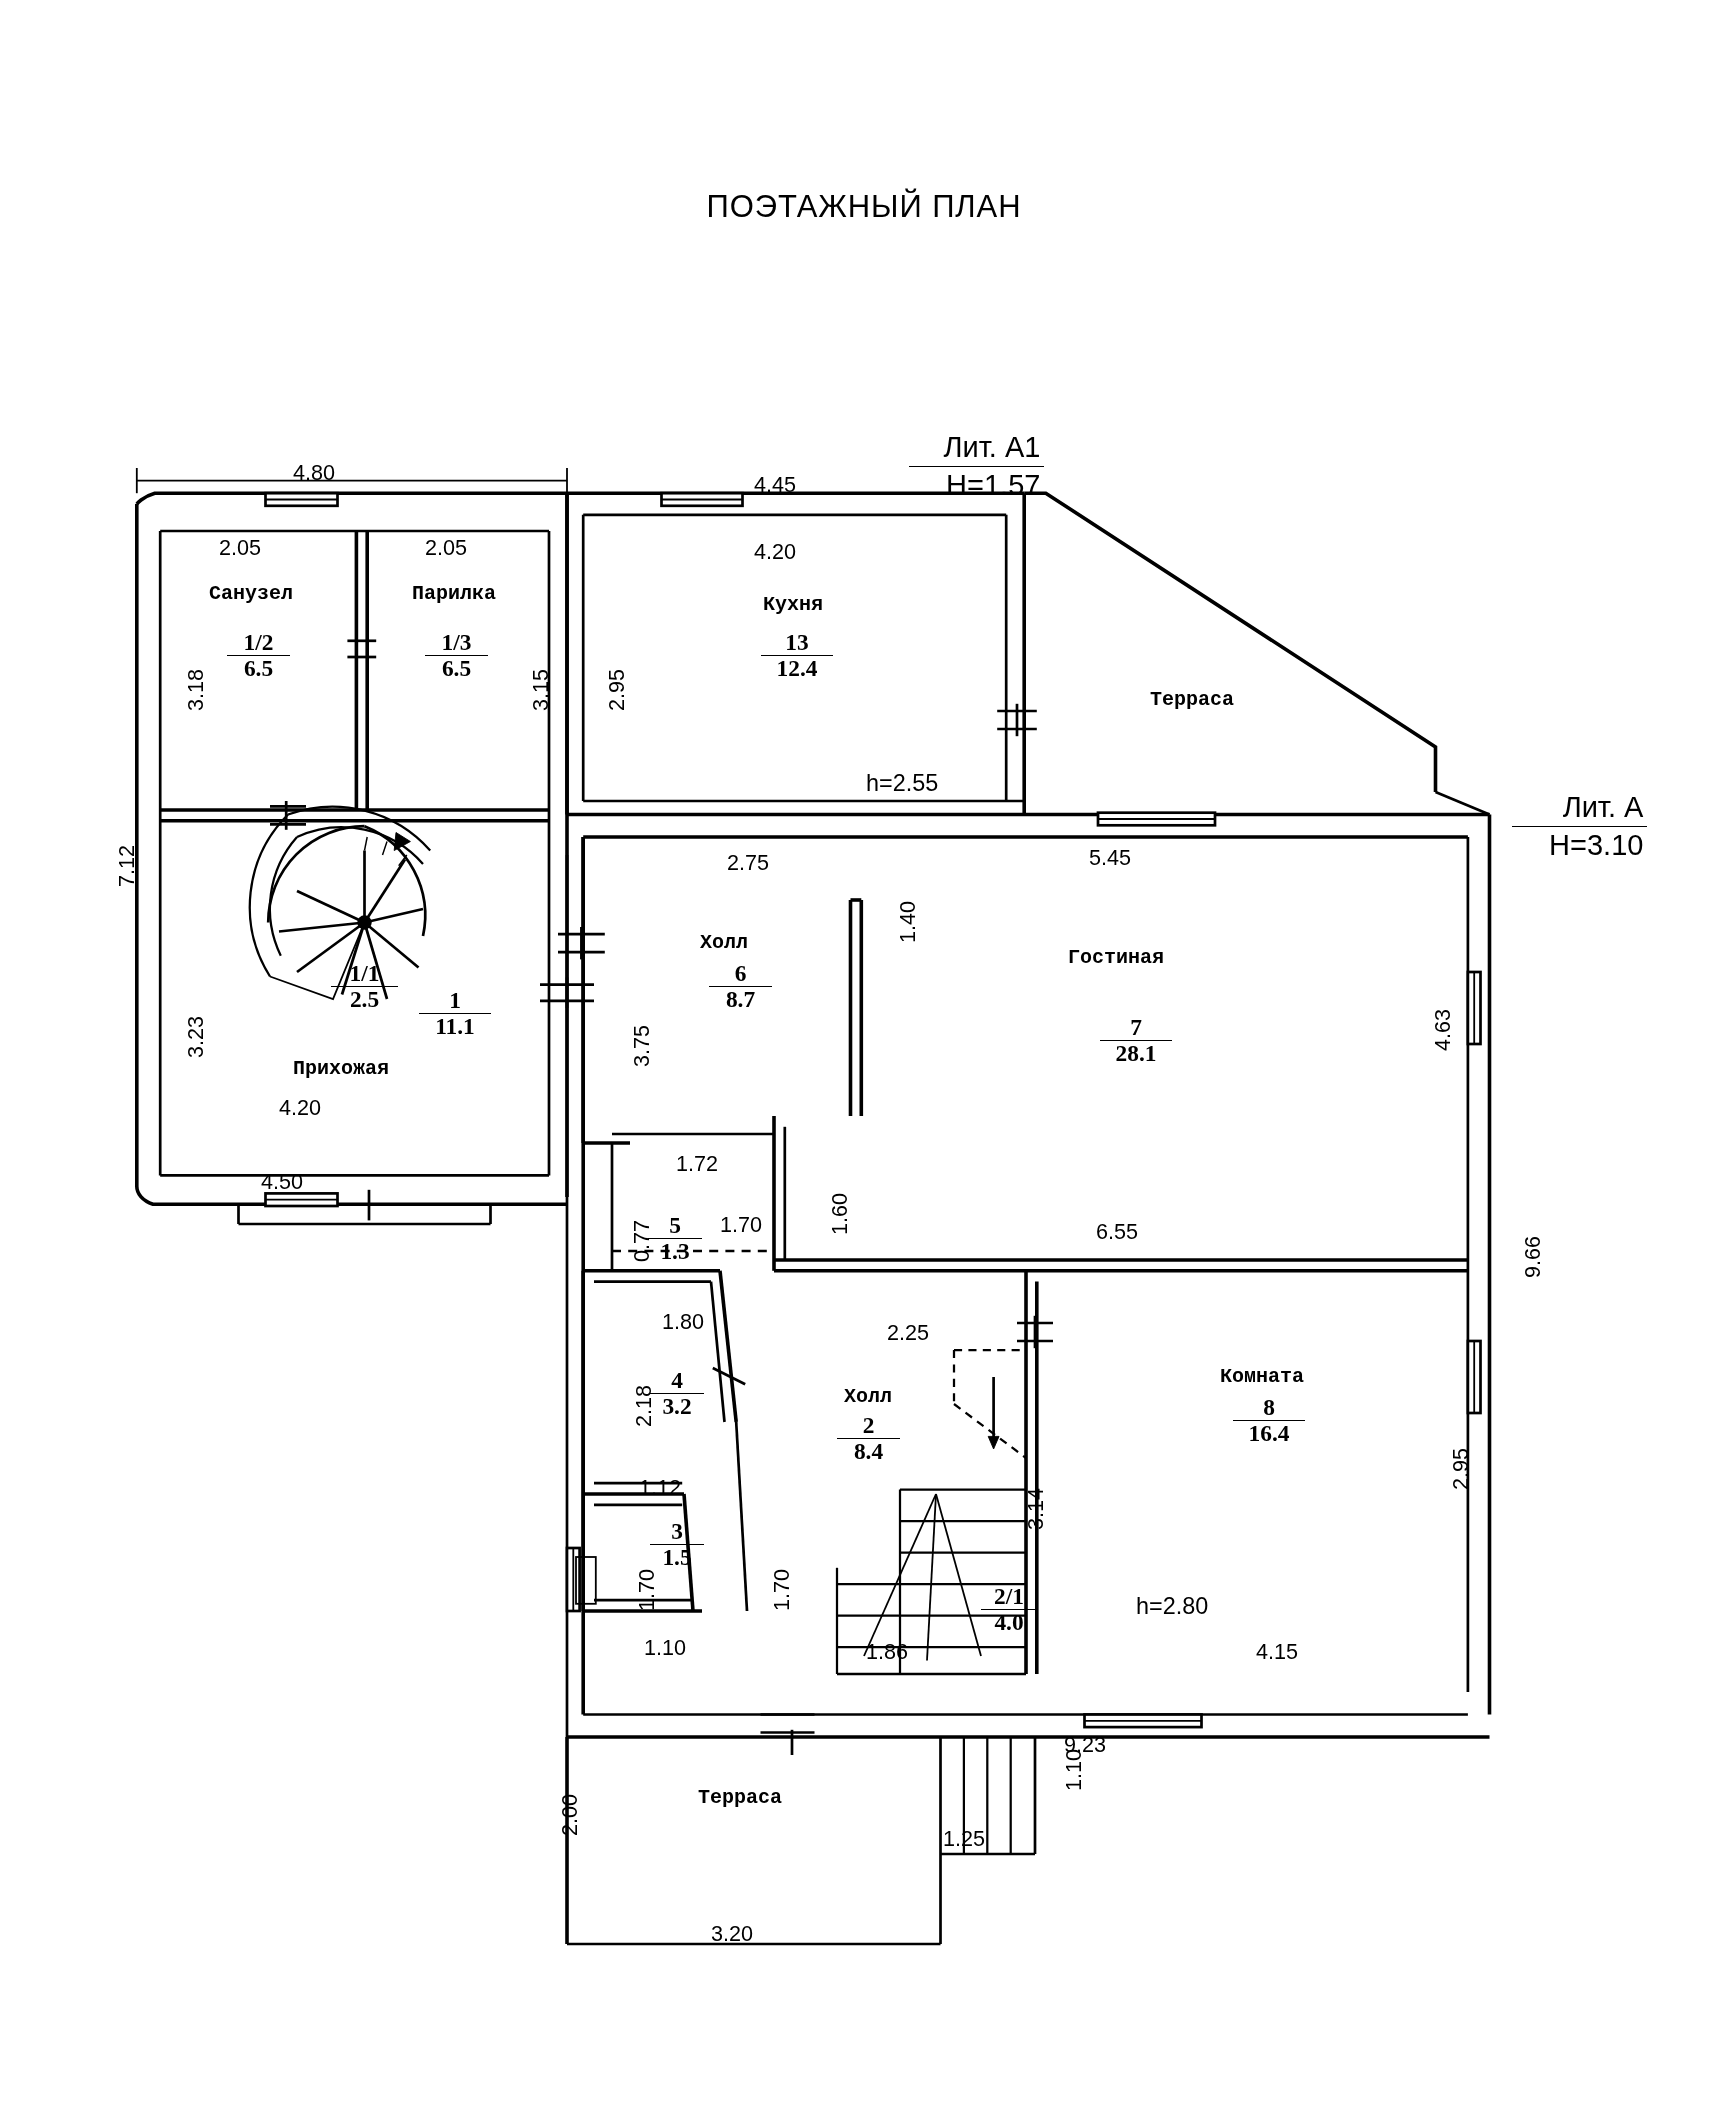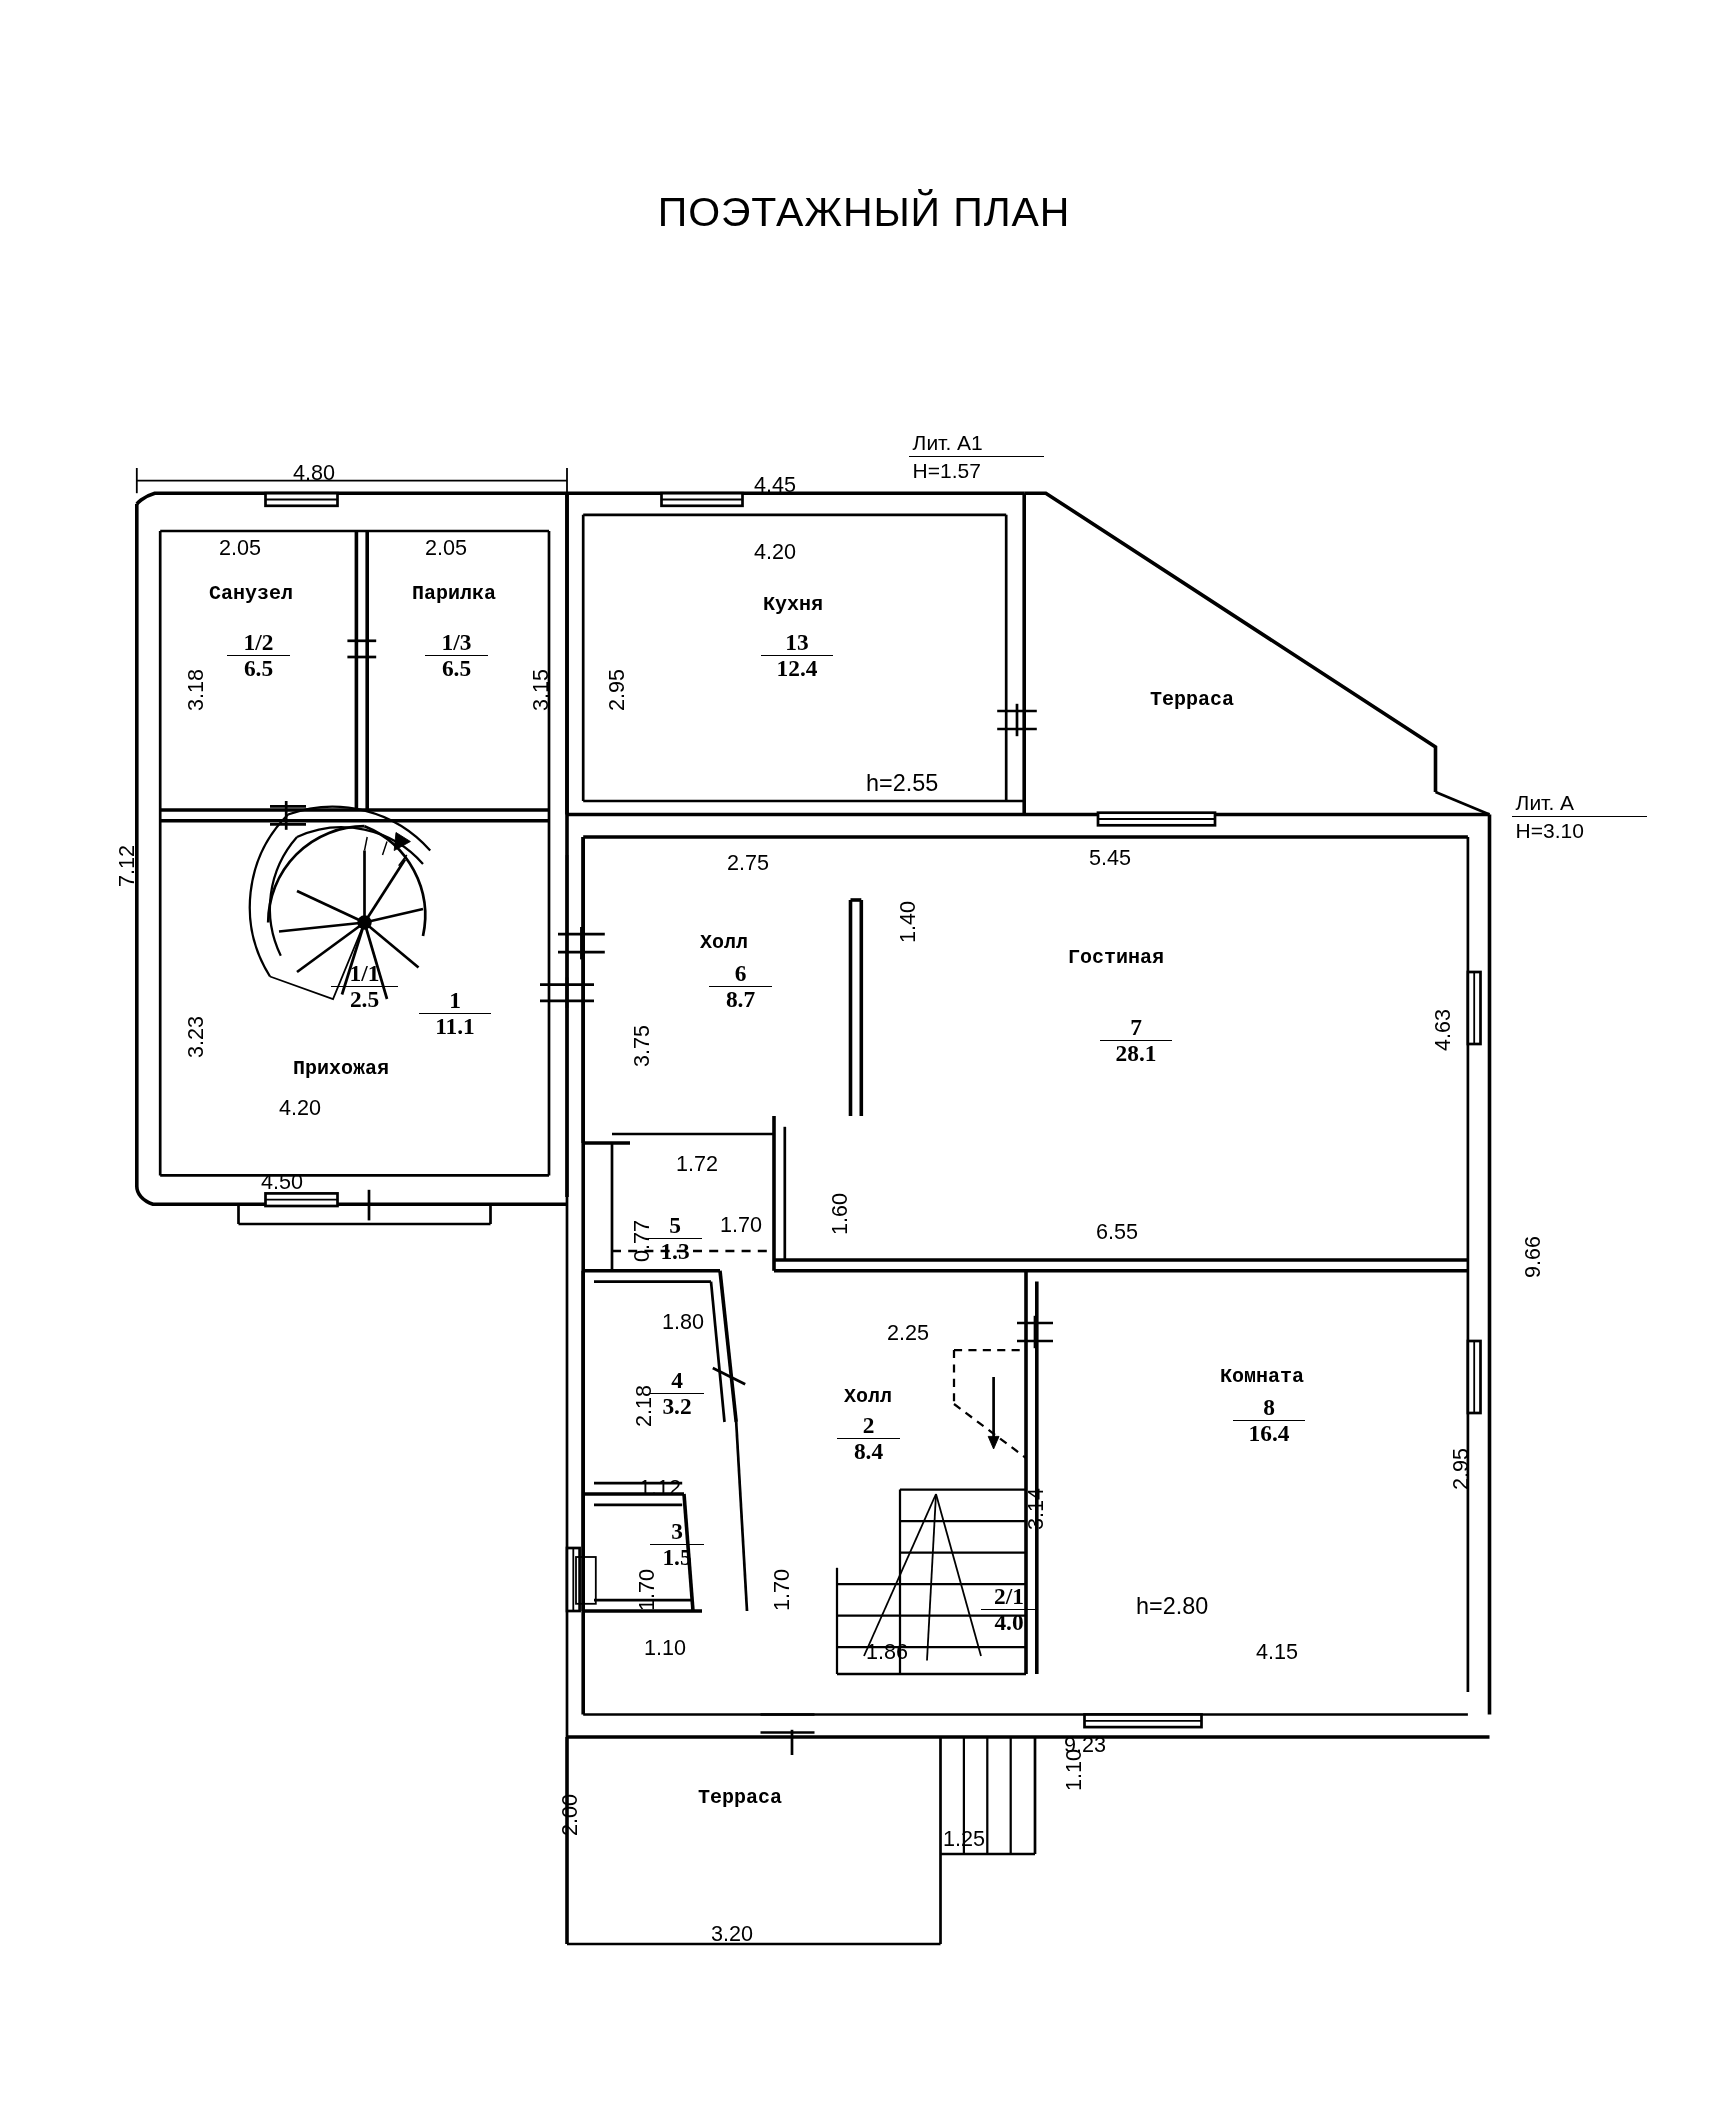--- a/index.html
+++ b/index.html
@@ -26,21 +26,21 @@
     height: 2115px;
   }
   .ttl {
     position: absolute;
     font-family: "Liberation Sans", sans-serif;
     white-space: nowrap;
   }
   #title-main {
     left: 0; top: 189px; width: 1728px;
     text-align: center;
-    font-size: 41px;
+    font-size: 31px;
     letter-spacing: 0.9px;
   }
   #title-sub {
     left: 0; top: 320px; width: 1728px;
     text-align: center;
     font-size: 36px;
   }
   .lbl {
     position: absolute;
     font-family: "Liberation Sans", sans-serif;
@@ -72,22 +72,22 @@
     border-bottom: 1.8px solid #000;
     padding: 0 3.6px;
   }
   .frac .den {
     display: block;
     padding: 0 3.6px;
   }
   .lit {
     position: absolute;
     font-family: "Liberation Sans", sans-serif;
-    font-size: 21px;
-    text-align: left;
+    font-size: 29px;
+    text-align: right;
     line-height: 1.2;
   }
   .lit .top {
     display: block;
     border-bottom: 1.8px solid #000;
     padding: 0 3.6px 0.9px 3.6px;
   }
   .lit .bot {
     display: block;
     padding: 0.9px 3.6px 0 3.6px;

